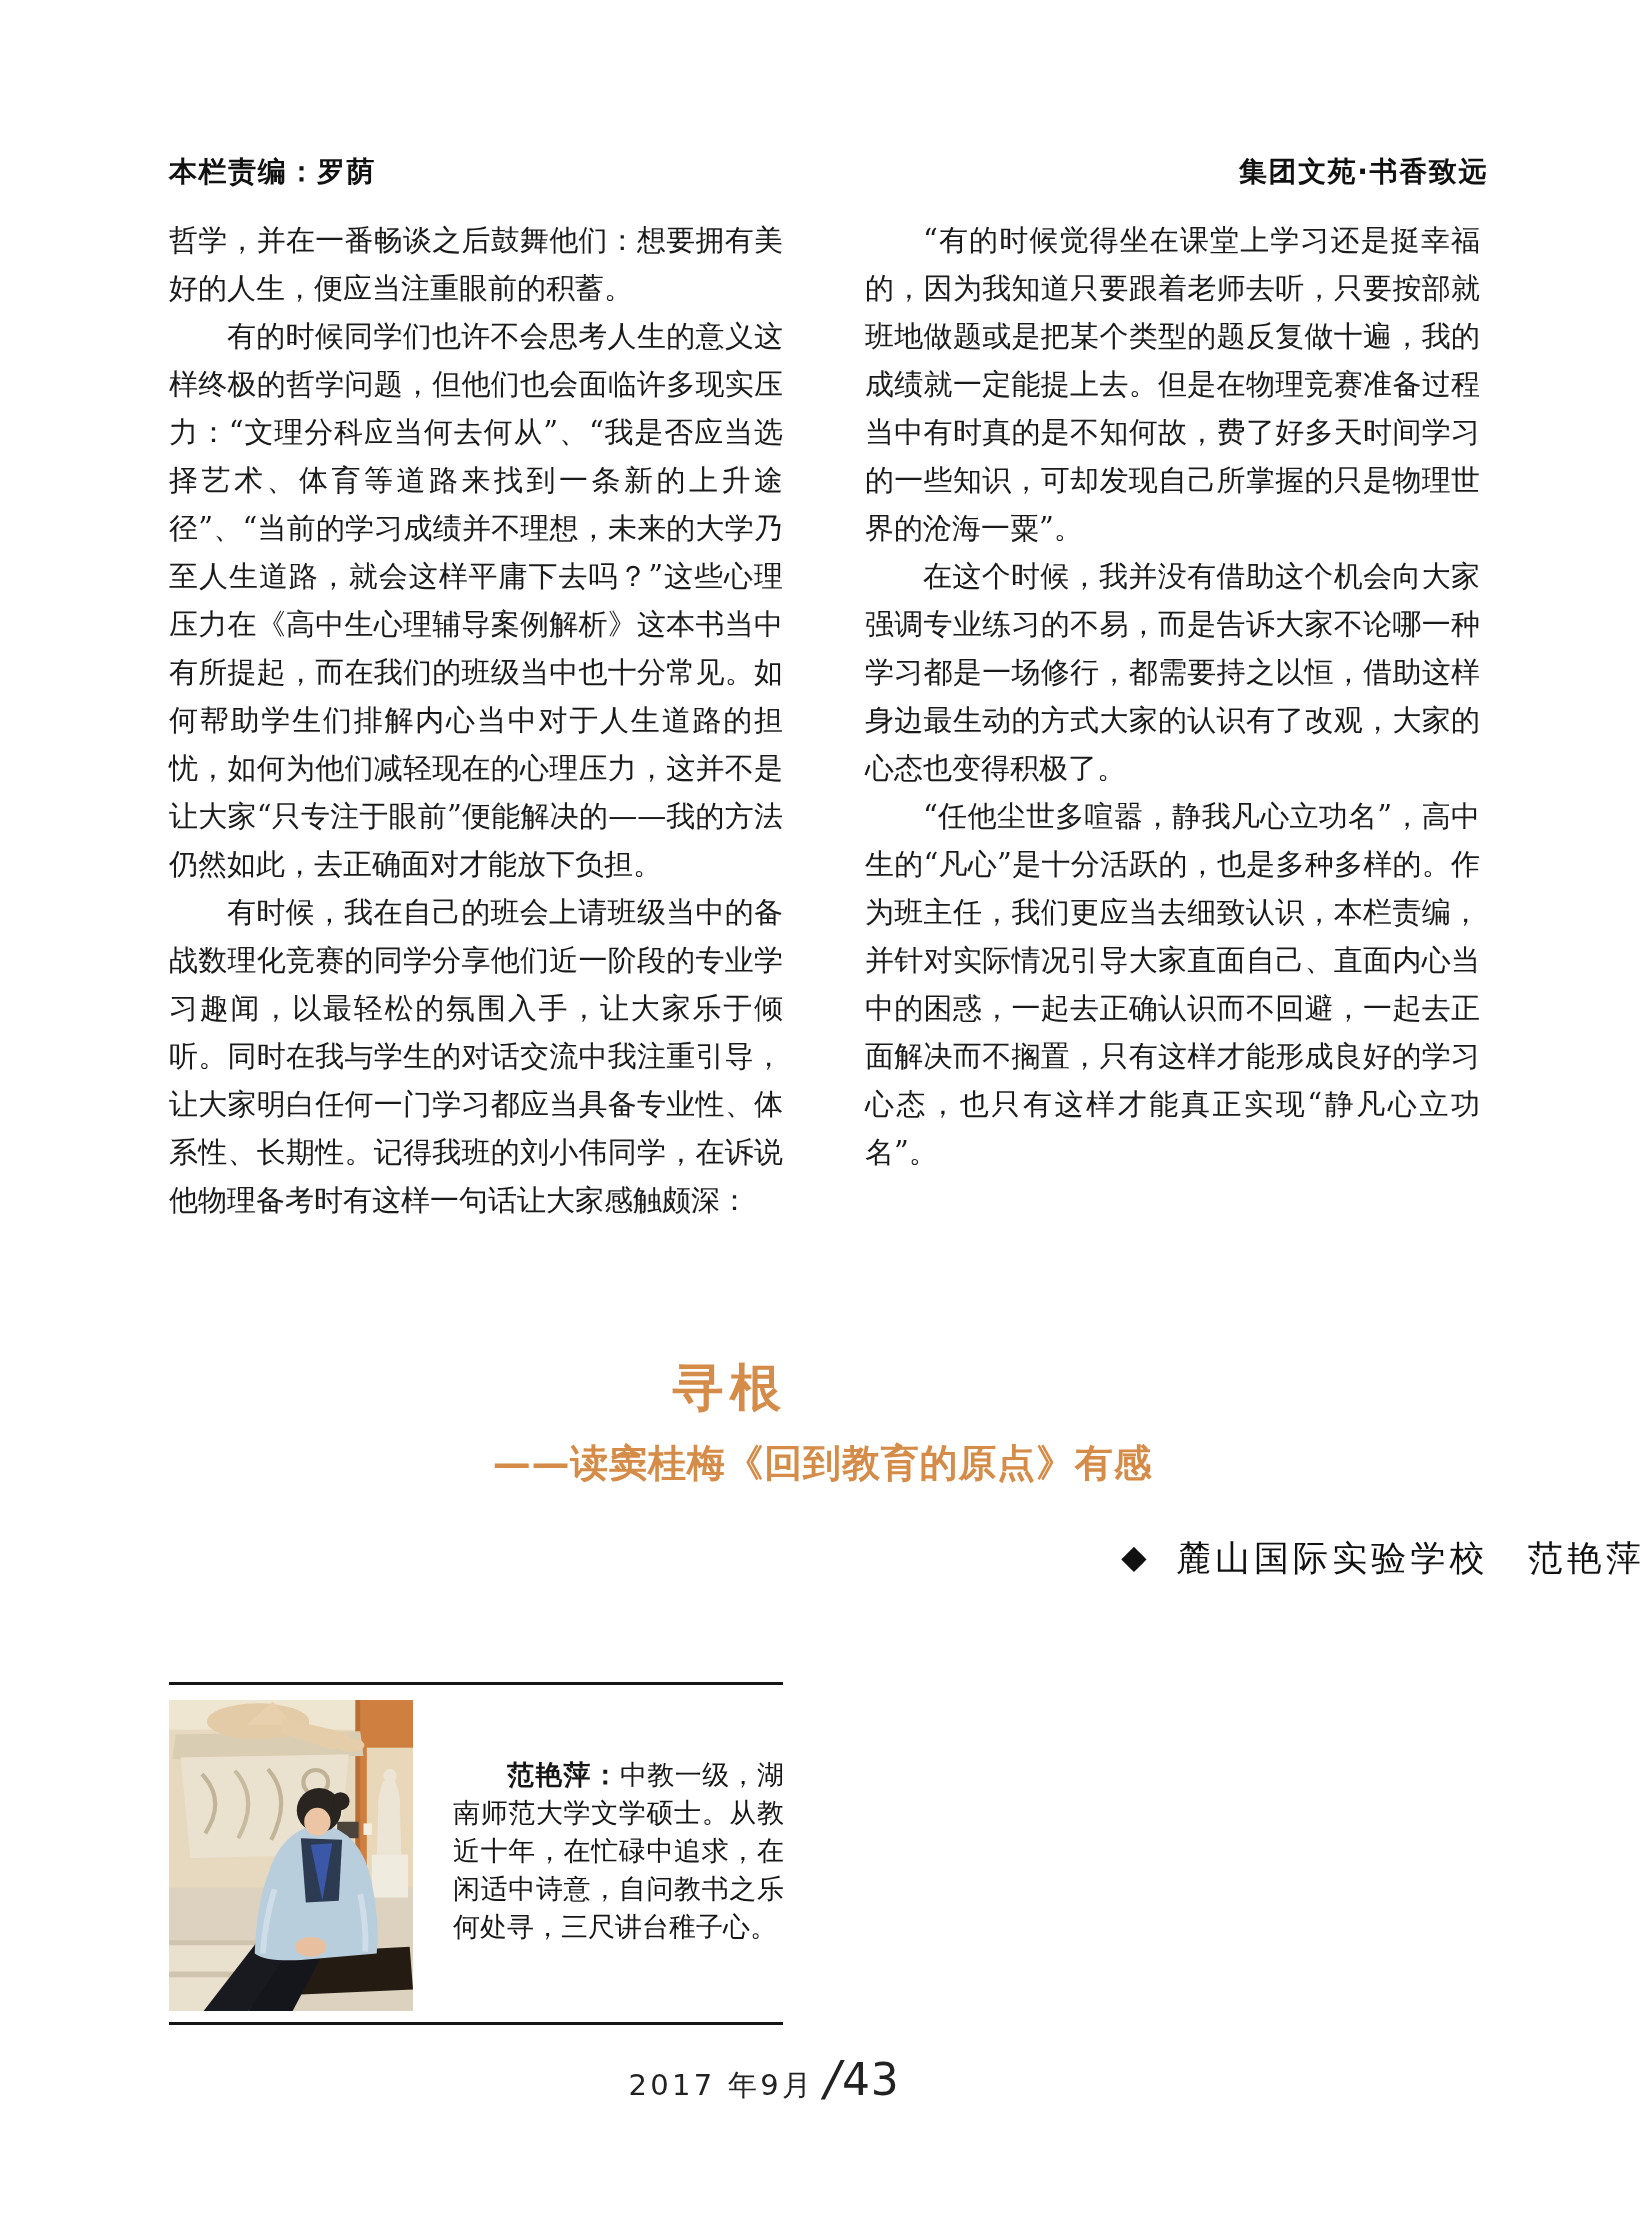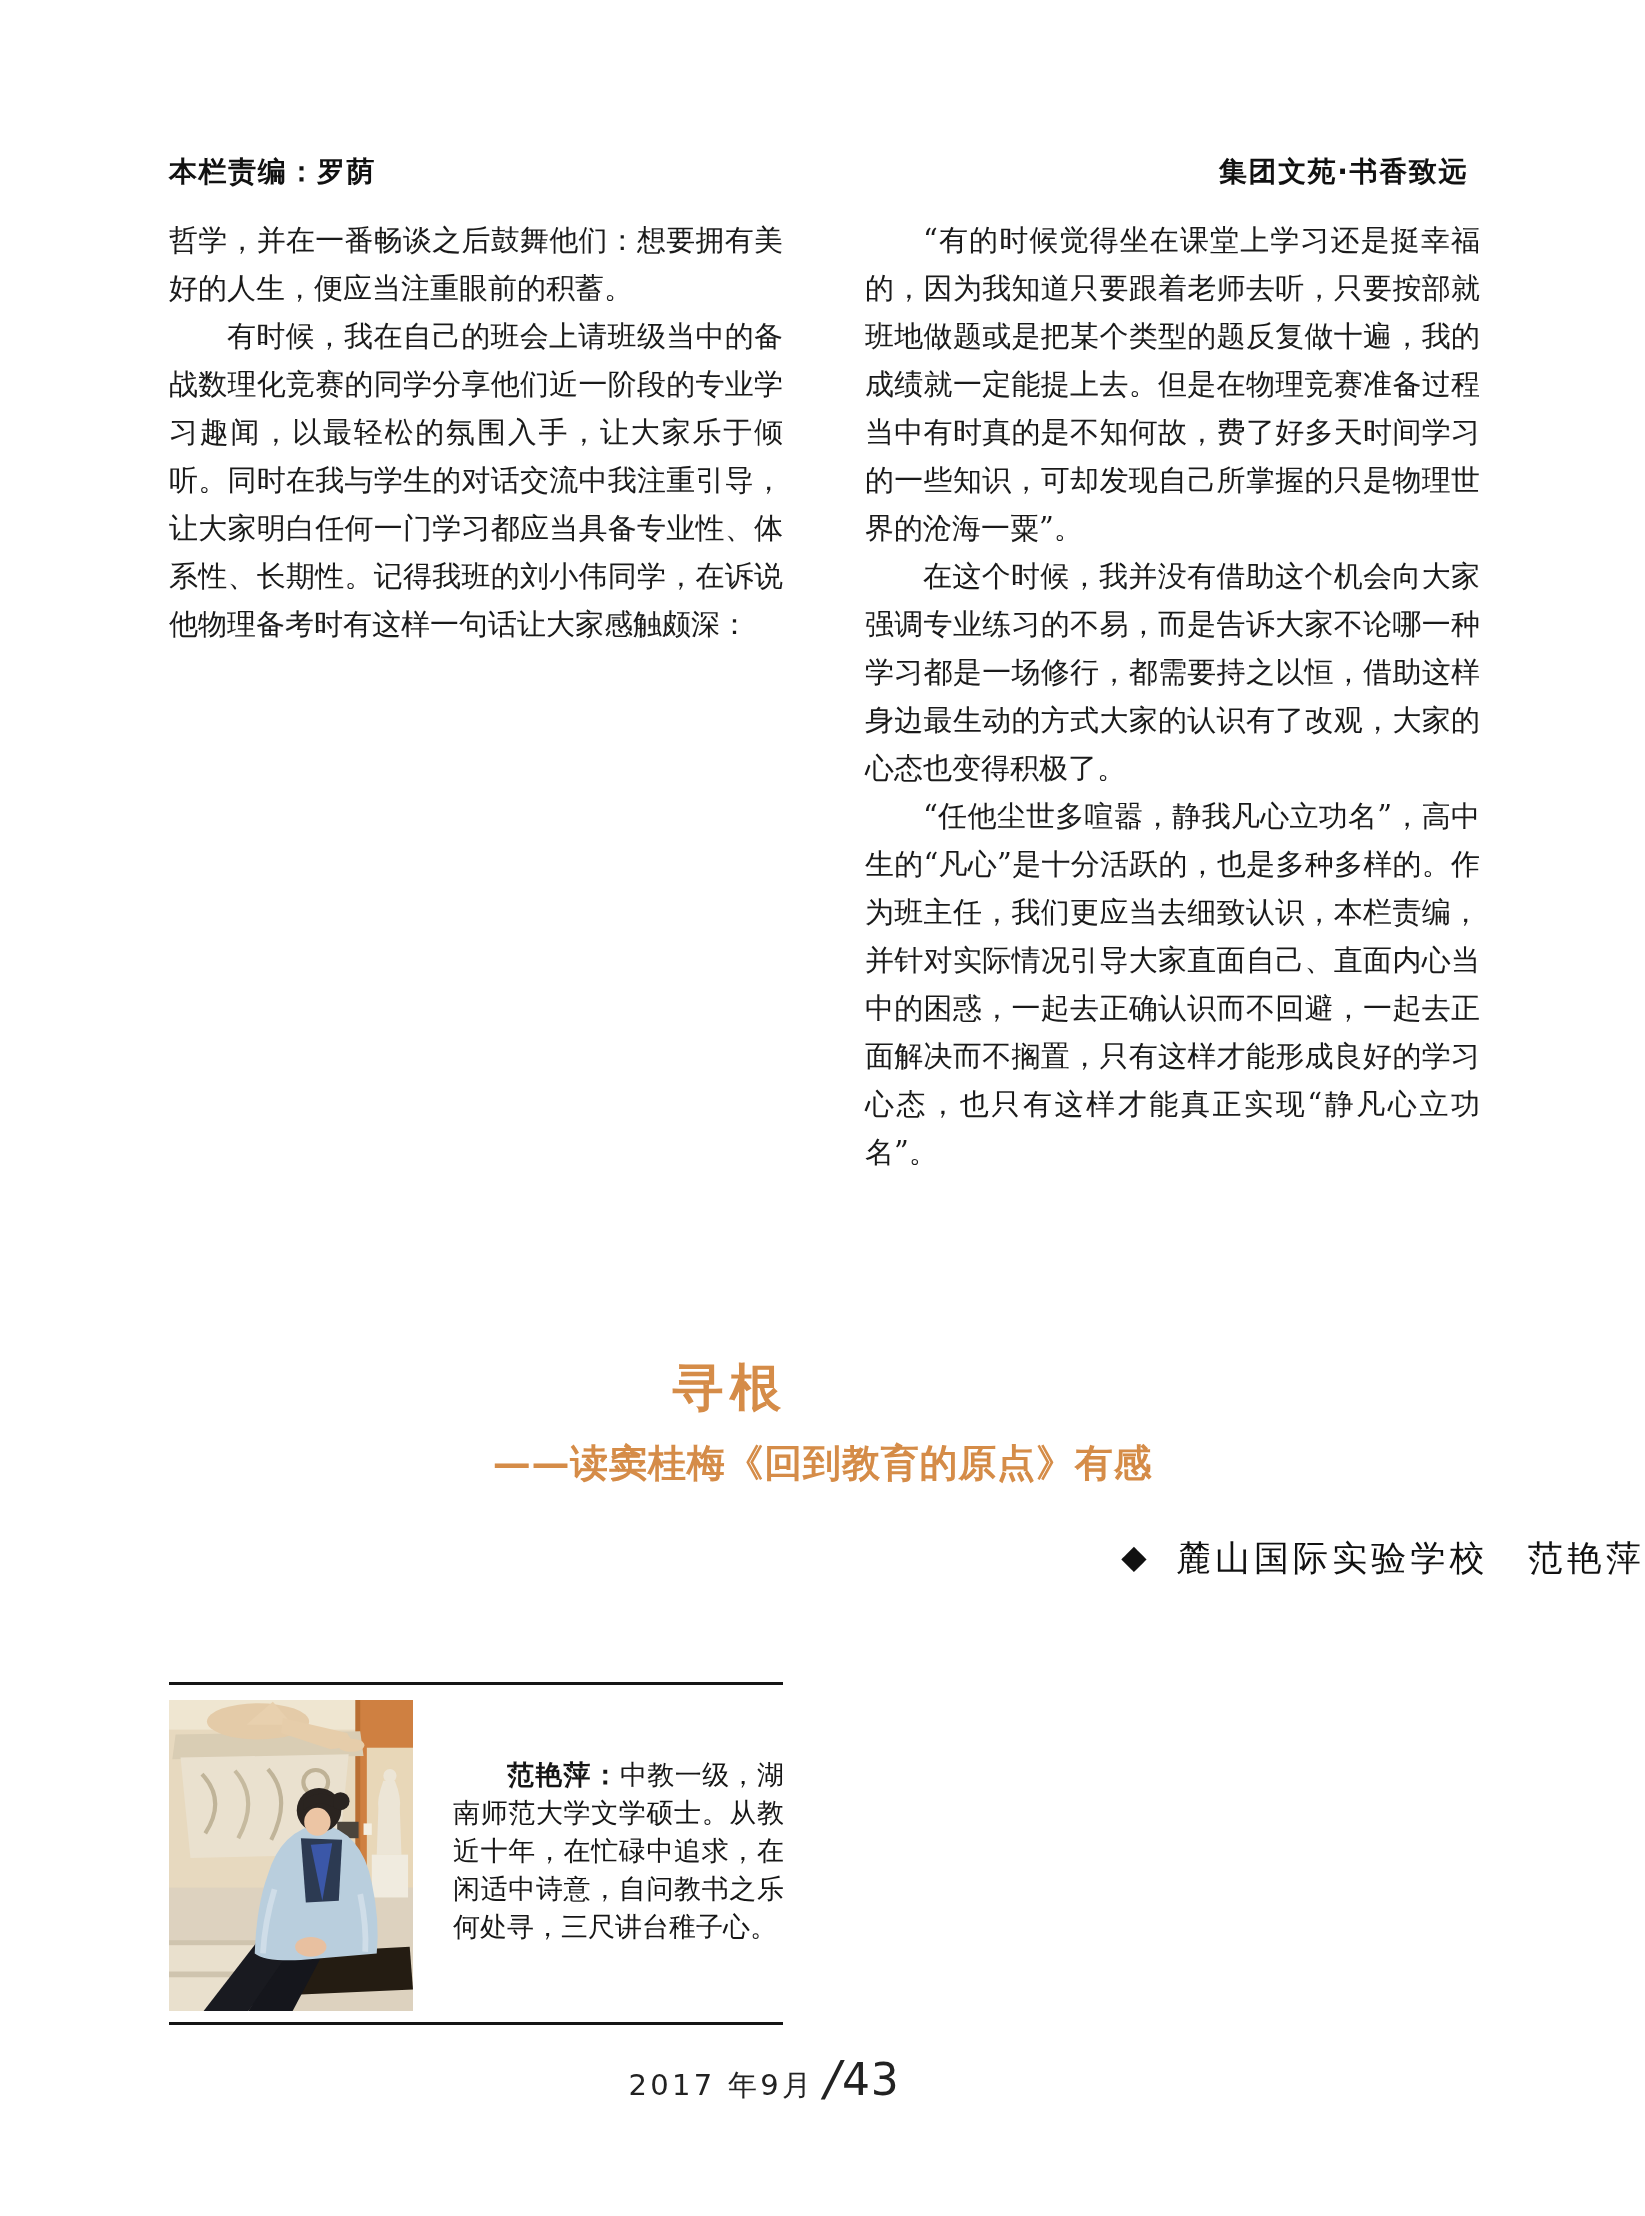--- a/index.html
+++ b/index.html
@@ -7,21 +7,21 @@
     position:relative;width:1645px;height:2216px;background:#ffffff;
     font-family:"DejaVu Serif","Liberation Serif",serif;color:#1a1a1a;overflow:hidden;
   }
   
   .header-left,.header-right{
     position:absolute;top:153px;
     font-family:"DejaVu Sans","Liberation Sans",sans-serif;
     font-weight:bold;font-size:28px;letter-spacing:1.6px;color:#111;
   }
   .header-left{left:169px;}
-  .header-right{right:177px;margin-left:40px;}
+  .header-right{right:157px;margin-left:40px;}
 
   
   .col{position:absolute;font-size:29px;line-height:48px;text-align:justify;}
   .col p{margin:0;text-indent:2em;}
   .col p.noindent{text-indent:0;}
   .col-left{left:169px;top:216px;width:614px;}
   .col-right{left:865px;top:216px;width:615px;}
   .col-bottom{left:865px;top:1626px;width:615px;line-height:58px;}
 
   
@@ -64,20 +64,21 @@
 </head>
 <body>
 
 <div class="page">
 
   <span class="header-left">本栏责编：罗荫</span>
   <span class="header-right">集团文苑·书香致远</span>
 
   <div class="col col-left">
     <p class="noindent">哲学，并在一番畅谈之后鼓舞他们：想要拥有美好的人生，便应当注重眼前的积蓄。</p>
+    <p>有的时候同学们也许不会思考人生的意义这样终极的哲学问题，但他们也会面临许多现实压力：“文理分科应当何去何从”、“我是否应当选择艺术、体育等道路来找到一条新的上升途径”、“当前的学习成绩并不理想，未来的大学乃至人生道路，就会这样平庸下去吗？”这些心理压力在《高中生心理辅导案例解析》这本书当中有所提起，而在我们的班级当中也十分常见。如何帮助学生们排解内心当中对于人生道路的担忧，如何为他们减轻现在的心理压力，这并不是让大家“只专注于眼前”便能解决的——我的方法仍然如此，去正确面对才能放下负担。</p>
     <p>有时候，我在自己的班会上请班级当中的备战数理化竞赛的同学分享他们近一阶段的专业学习趣闻，以最轻松的氛围入手，让大家乐于倾听。同时在我与学生的对话交流中我注重引导，让大家明白任何一门学习都应当具备专业性、体系性、长期性。记得我班的刘小伟同学，在诉说他物理备考时有这样一句话让大家感触颇深：</p>
   </div>
 
   <div class="col col-right">
     <p>“有的时候觉得坐在课堂上学习还是挺幸福的，因为我知道只要跟着老师去听，只要按部就班地做题或是把某个类型的题反复做十遍，我的成绩就一定能提上去。但是在物理竞赛准备过程当中有时真的是不知何故，费了好多天时间学习的一些知识，可却发现自己所掌握的只是物理世界的沧海一粟”。</p>
     <p>在这个时候，我并没有借助这个机会向大家强调专业练习的不易，而是告诉大家不论哪一种学习都是一场修行，都需要持之以恒，借助这样身边最生动的方式大家的认识有了改观，大家的心态也变得积极了。</p>
     <p>“任他尘世多喧嚣，静我凡心立功名”，高中生的“凡心”是十分活跃的，也是多种多样的。作为班主任，我们更应当去细致认识，本栏责编，并针对实际情况引导大家直面自己、直面内心当中的困惑，一起去正确认识而不回避，一起去正面解决而不搁置，只有这样才能形成良好的学习心态，也只有这样才能真正实现“静凡心立功名”。</p>
   </div>
 
   <h1 class="title2">寻根</h1>

